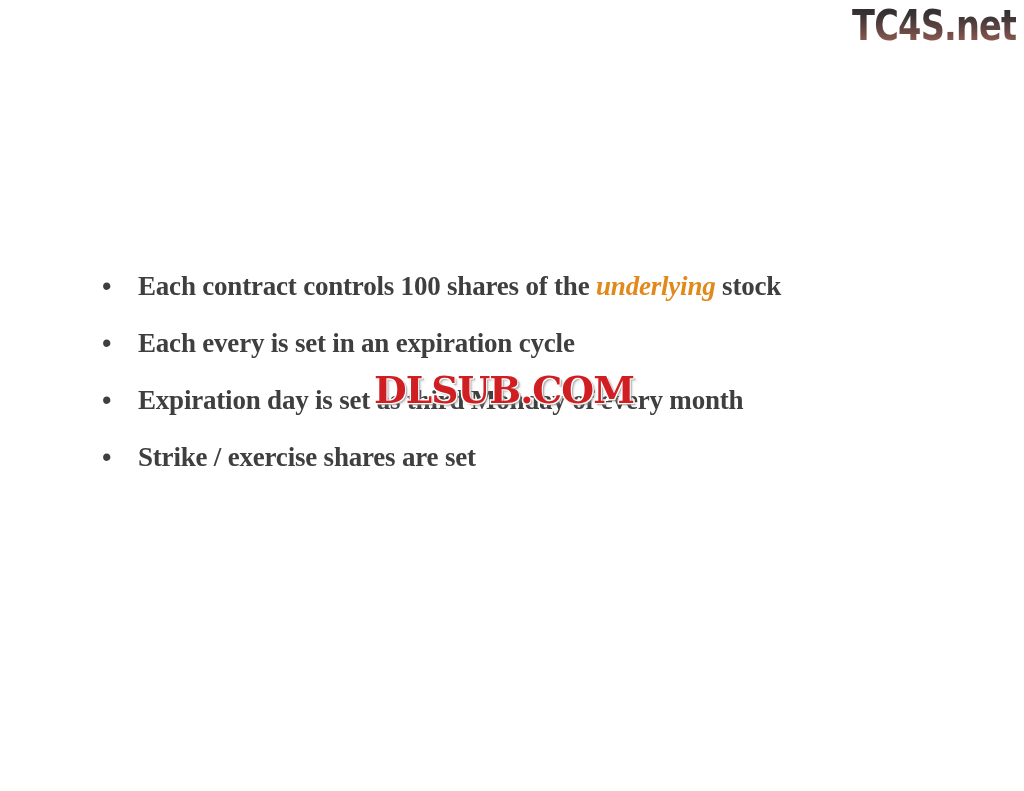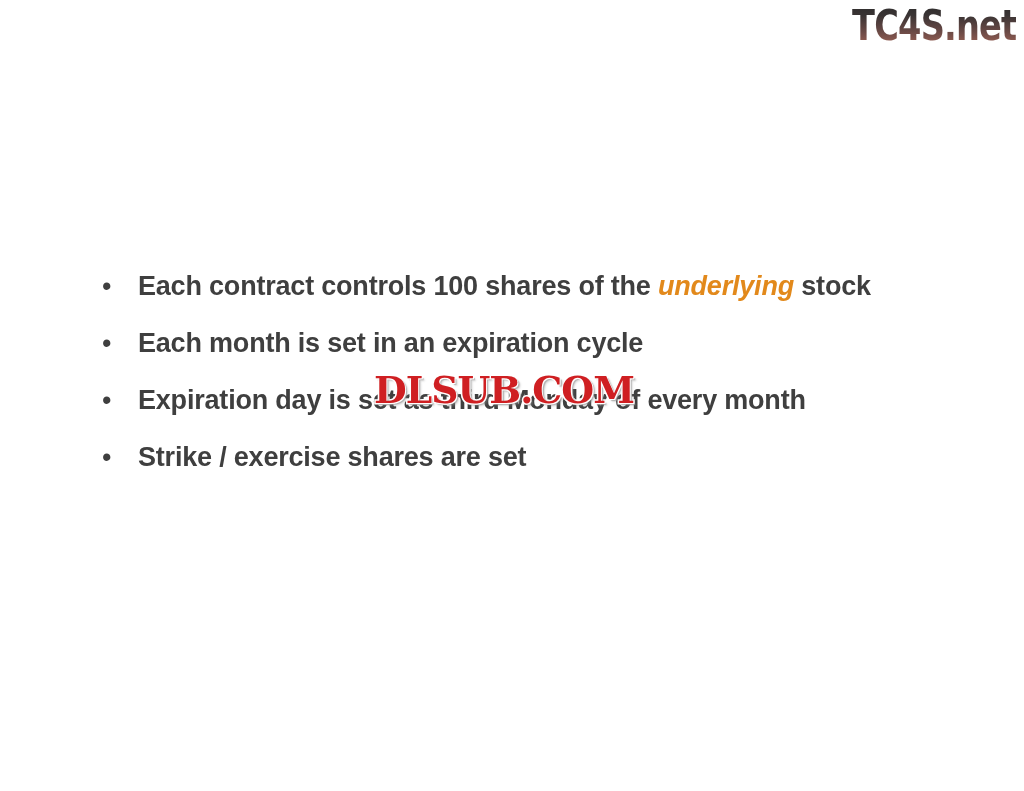--- a/index.html
+++ b/index.html
@@ -73,21 +73,21 @@
     width: 40px;
     font-size: 27px;
     line-height: 40px;
     color: #3f3f3f;
     text-align: left;
     padding-left: 4px;
     box-sizing: border-box;
   }
   .bullet-text {
     flex: 1 1 auto;
-    font-family: Liberation Sans, sans-serif;
+    font-family: Liberation Serif, serif;
     font-weight: bold;
     font-size: 27px;
     line-height: 41px;
     color: #3f3f3f;
     letter-spacing: -0.2px;
   }
   .em-underlying {
     color: #e2891b;
     font-style: italic;
     font-weight: bold;
@@ -146,21 +146,21 @@
 
   <div id="bullet-list">
 
     <div class="bullet-row">
       <span class="bullet-marker">•</span>
       <span class="bullet-text"><span>Each contract controls 100 shares of the </span><span class="em-underlying">underlying</span><span> stock</span></span>
     </div>
 
     <div class="bullet-row">
       <span class="bullet-marker">•</span>
-      <span class="bullet-text">Each month is set in an expiration cycle</span>
+      <span class="bullet-text">Each every is set in an expiration cycle</span>
     </div>
 
     <div class="bullet-row">
       <span class="bullet-marker">•</span>
       <span class="bullet-text">Expiration day is set as third Monday of every month</span>
     </div>
 
     <div class="bullet-row">
       <span class="bullet-marker">•</span>
       <span class="bullet-text">Strike / exercise shares are set</span>

